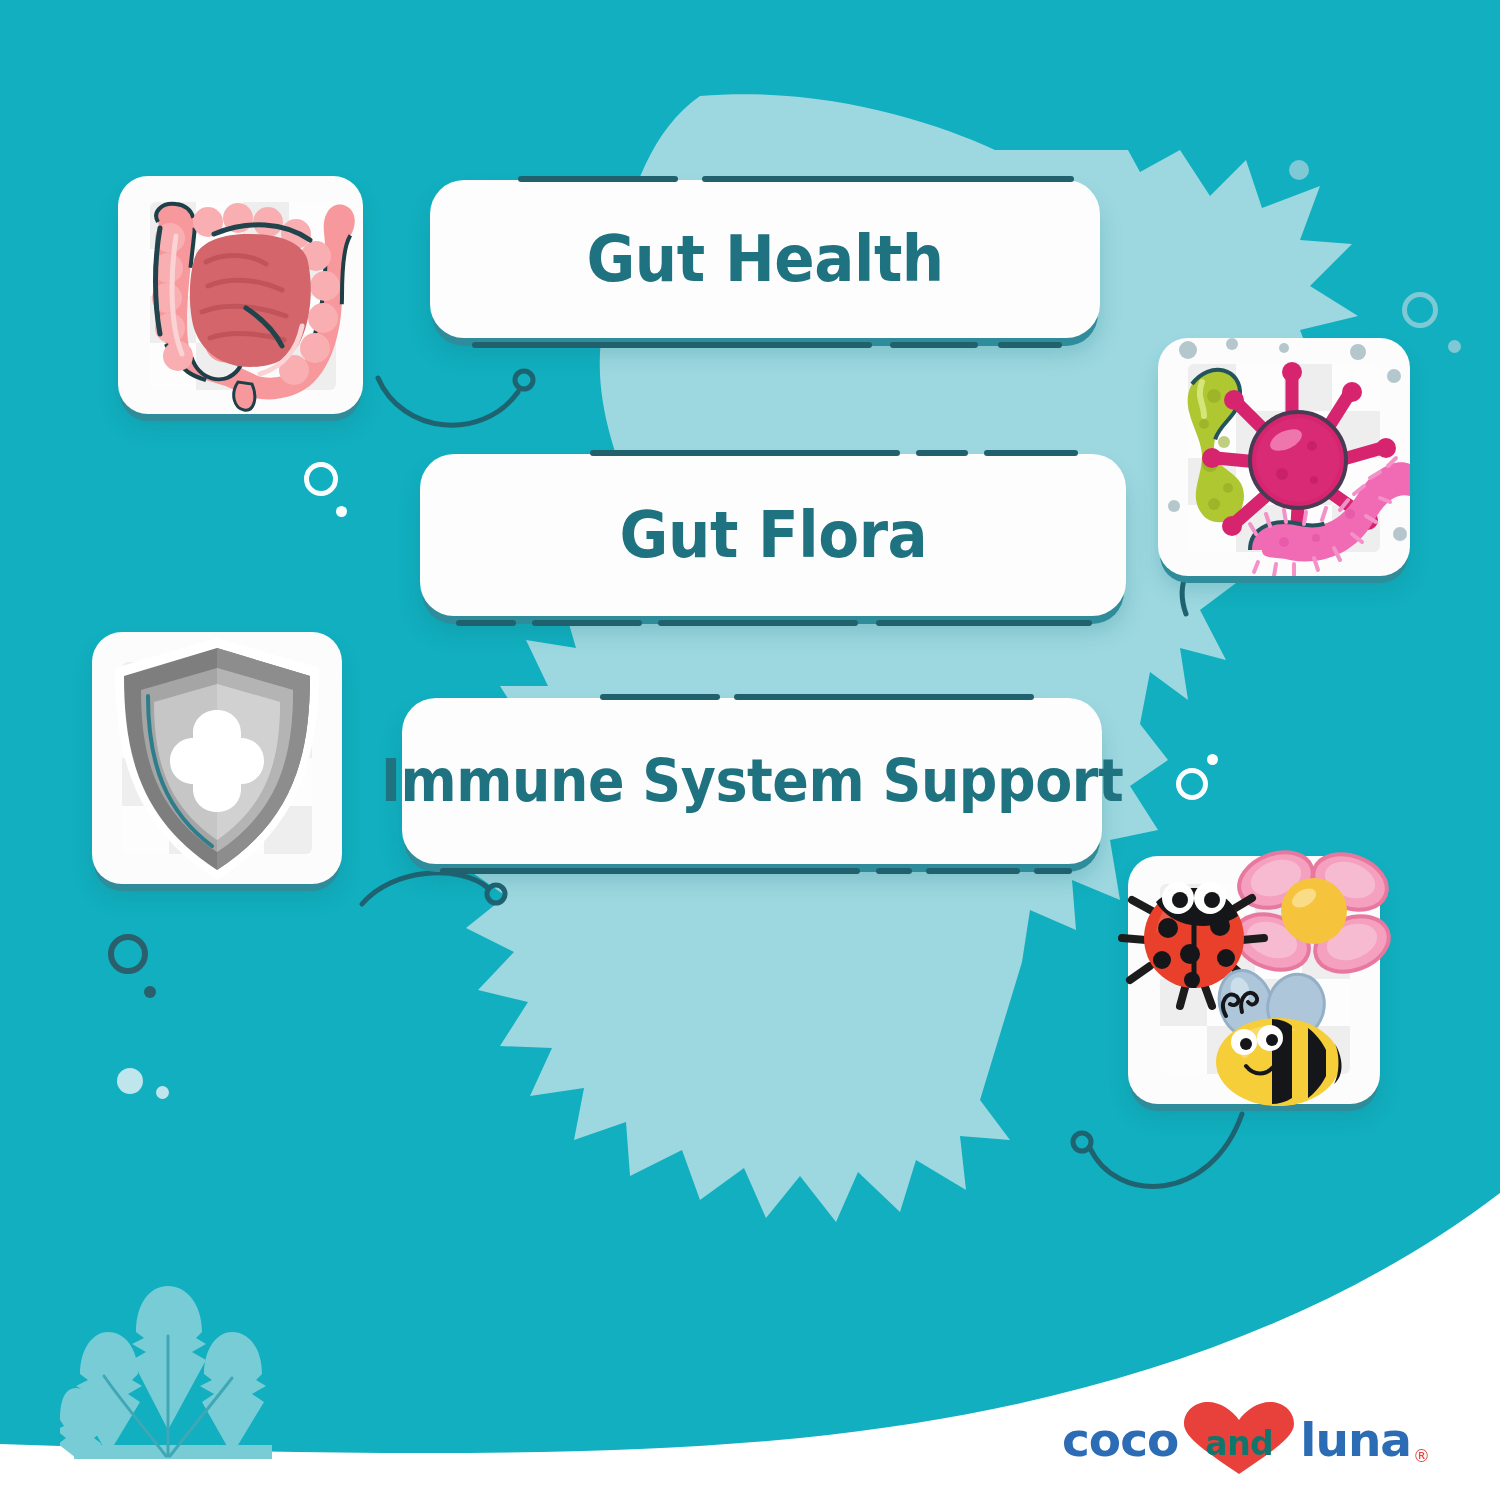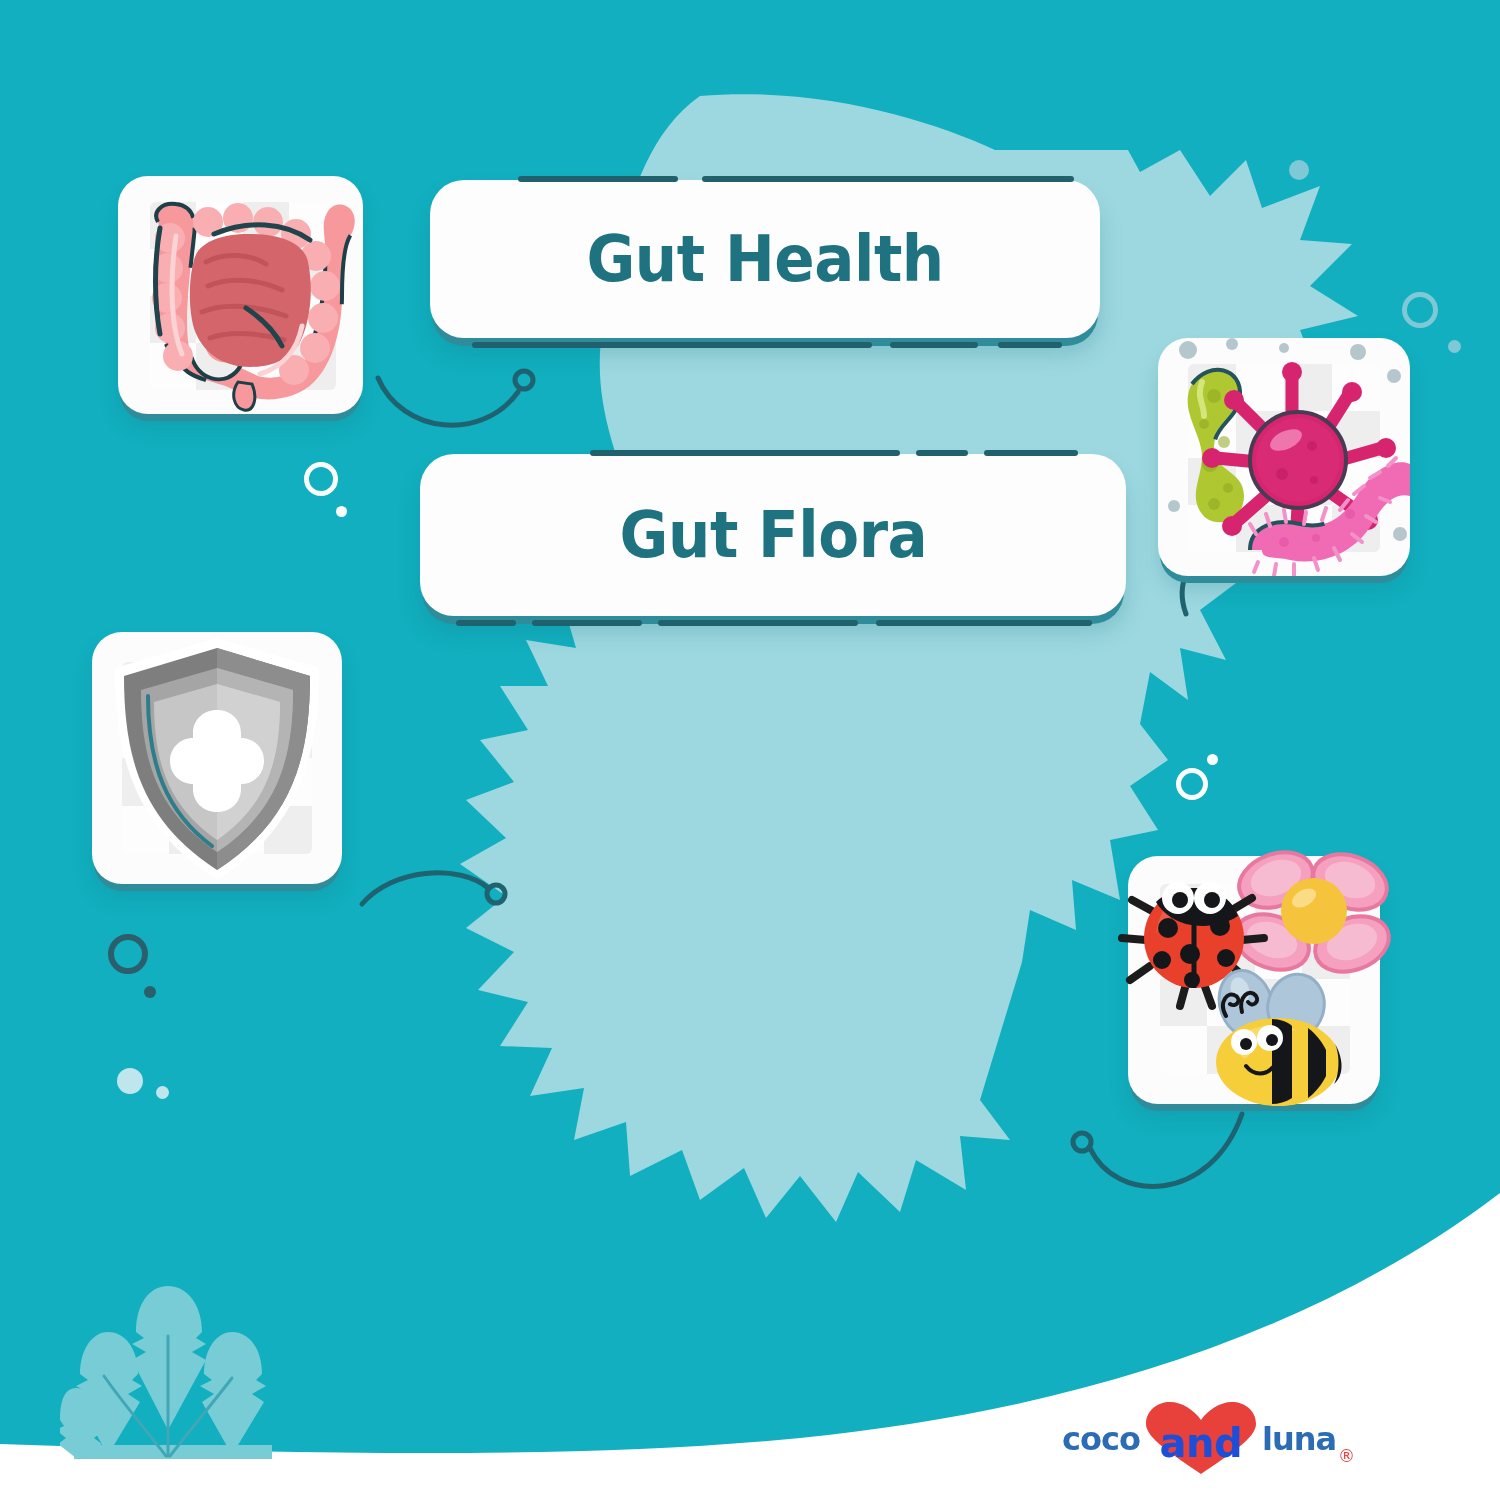--- a/index.html
+++ b/index.html
@@ -57,23 +57,23 @@
     position:absolute; inset:0;
     background:#FCFCFC;
     border-radius:30px;
     box-shadow: 0 9px 0 -2px #2E8C9B, 0 14px 20px rgba(18,110,125,.2);
   }
   .tile-checker { position:absolute; border-radius:6px; overflow:hidden; opacity:.55; }
   .tile-art { position:absolute; inset:0; }
 
   
   .logo { position:absolute; left:1062px; top:1404px; width:370px; height:70px; display:flex; align-items:center; }
-  .logo-word { font-family:"DejaVu Sans", sans-serif; font-weight:bold; font-size:32px; color:#2B6CB5; letter-spacing:-1px; }
+  .logo-word { font-family:"DejaVu Sans", sans-serif; font-weight:bold; font-size:47px; color:#2B6CB5; letter-spacing:-1px; }
   .logo-heart-wrap { position:relative; width:118px; height:70px; display:flex; align-items:center; justify-content:center; margin:0 2px; }
-  .logo-and { position:relative; z-index:2; color:#1d4ed8; font-family:"DejaVu Sans", sans-serif; font-weight:bold; font-size:40px; letter-spacing:-0.5px; transform:translateY(4px); }
+  .logo-and { position:relative; z-index:2; color:#0f766e; font-family:"DejaVu Sans", sans-serif; font-weight:bold; font-size:33px; letter-spacing:-0.5px; transform:translateY(4px); }
   .logo-reg { font-family:"DejaVu Sans", sans-serif; font-size:17px; color:#E8403A; align-self:flex-end; margin-bottom:8px; margin-left:2px; }
 </style>
 </head>
 <body>
 
 <div id="stage">
 
   <svg class="bg-teal" viewBox="0 0 1500 1493" preserveAspectRatio="none">
     <rect x="0" y="0" width="1500" height="1493" fill="#11AFBF"></rect>
   </svg>
@@ -469,20 +469,35 @@
         <span class="card-label" style="font-size:64px;">Gut Flora</span>
         <div class="card-bottom-dash">
           <span class="dashseg" style="left:8px; width:60px;"></span>
           <span class="dashseg" style="left:84px; width:110px;"></span>
           <span class="dashseg" style="left:210px; width:200px;"></span>
           <span class="dashseg" style="left:428px; width:216px;"></span>
         </div>
       </div>
     </div>
 
+    <div class="card-wrap" style="left:402px; top:686px; width:700px; height:166px;">
+      <div class="card">
+        <div class="card-top-dash">
+          <span class="dashseg" style="left:170px; width:120px;"></span>
+          <span class="dashseg" style="left:304px; width:300px;"></span>
+        </div>
+        <span class="card-label" style="font-size:58px;">Immune System Support</span>
+        <div class="card-bottom-dash">
+          <span class="dashseg" style="left:10px; width:420px;"></span>
+          <span class="dashseg" style="left:446px; width:36px;"></span>
+          <span class="dashseg" style="left:496px; width:94px;"></span>
+          <span class="dashseg" style="left:604px; width:38px;"></span>
+        </div>
+      </div>
+    </div>
 
 
   </div>
 
   <div class="logo">
     <span class="logo-word">coco</span>
     <span class="logo-heart-wrap">
       <svg style="position:absolute; left:0; top:-2px; width:118px; height:74px;" viewBox="0 0 118 74">
         <path fill="#E8403A" d="M59,72 C30,52 4,36 4,22 C4,8 16,0 28,0 C40,0 52,8 59,18
                                  C66,8 78,0 90,0 C102,0 114,8 114,22 C114,36 88,52 59,72 Z"></path>

